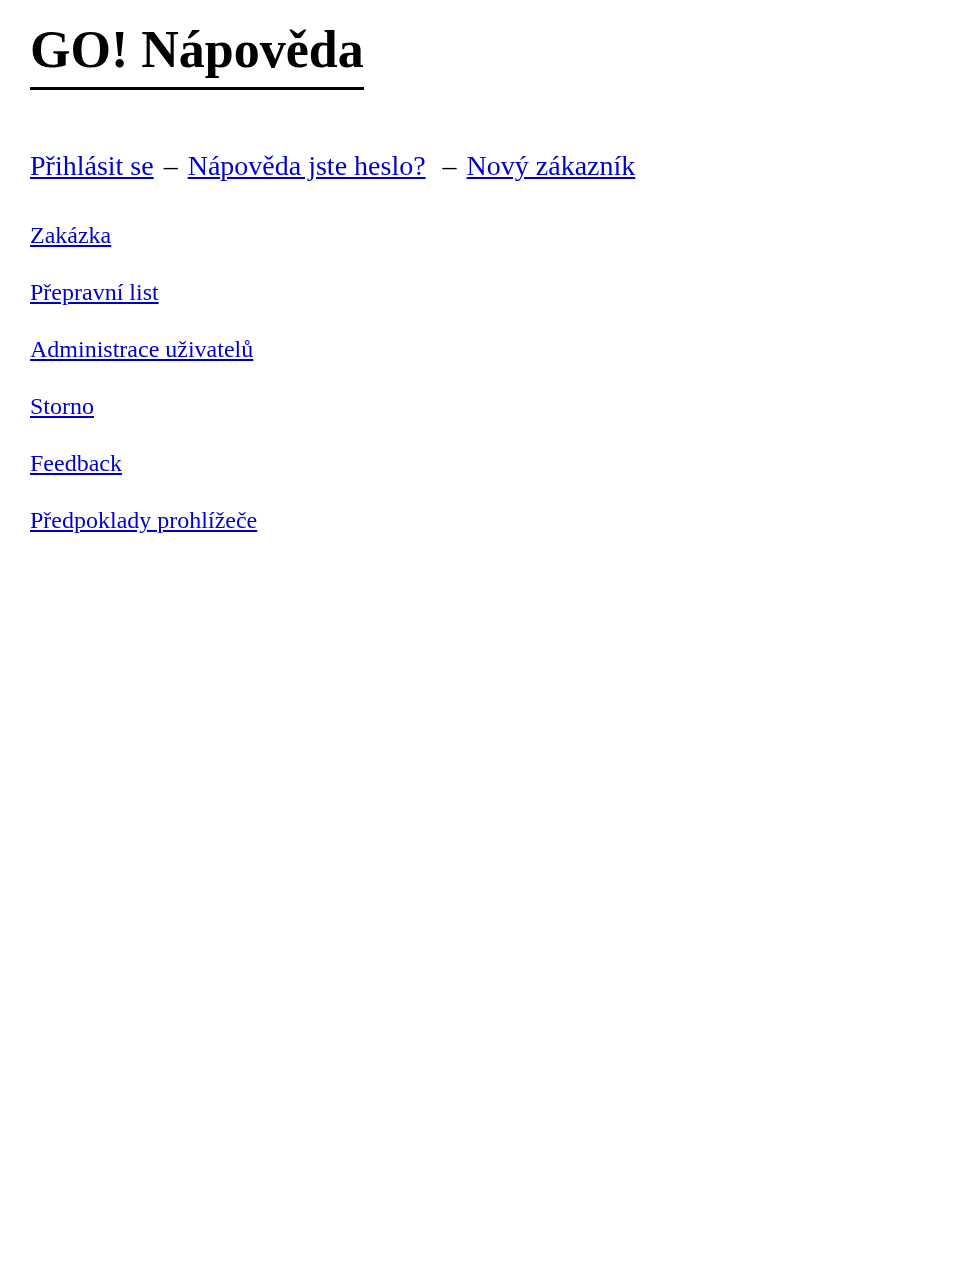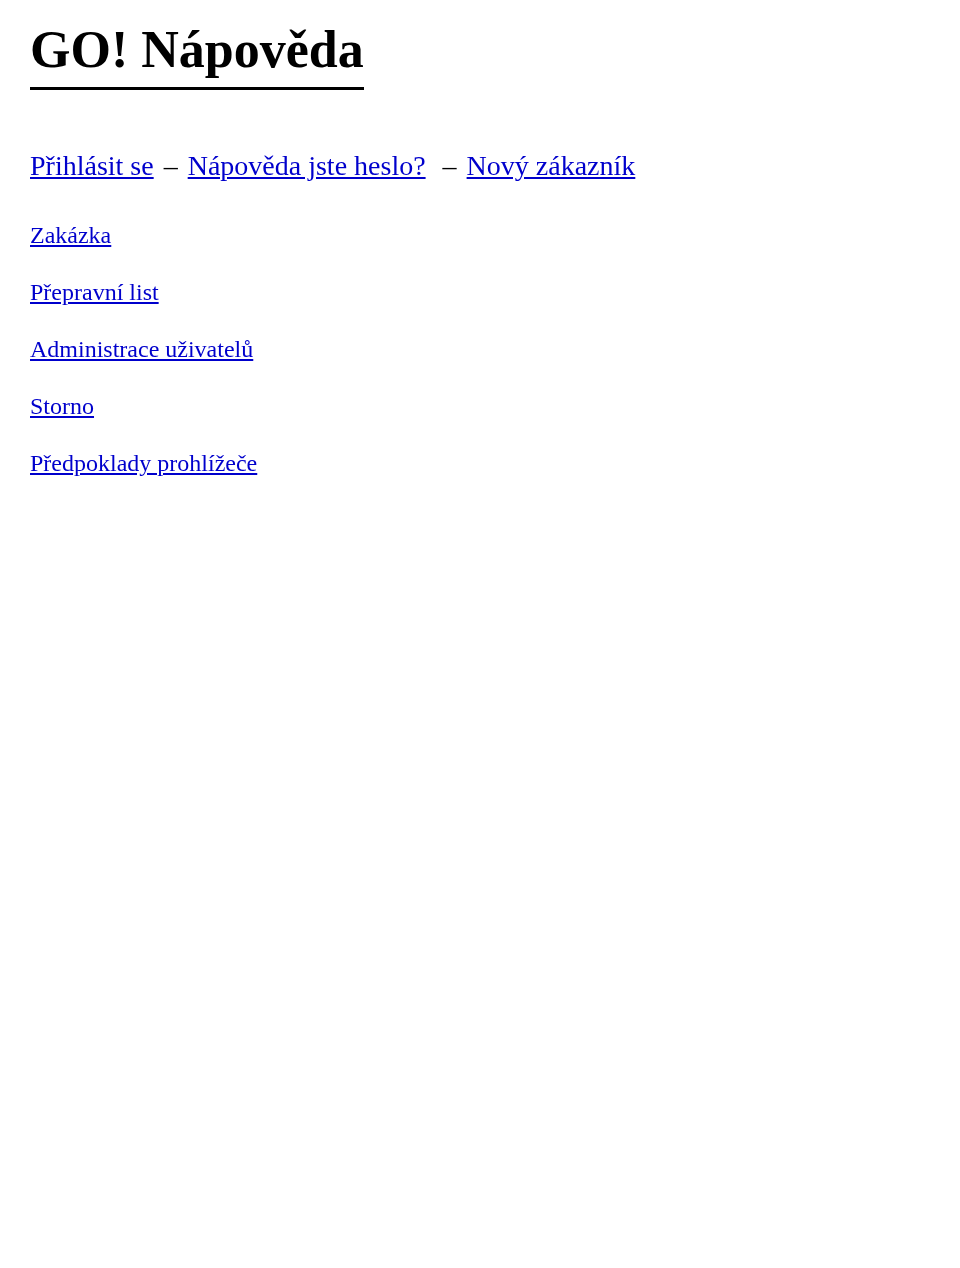--- a/index.html
+++ b/index.html
@@ -79,18 +79,19 @@
     <span class="separator">&nbsp;–</span>
     <a href="#">Nový zákazník</a>
   </div>
 
   <nav class="nav-links">
 
   <a href="#">Zakázka</a>
       <a href="#">Přepravní list</a>
       <a href="#">Administrace uživatelů</a>
       <a href="#">Storno</a>
+      <a href="#">Feedback</a>
       <a href="#">Předpoklady prohlížeče</a>
     </nav>
 </div>
 
 
 
 
 </body></html>

